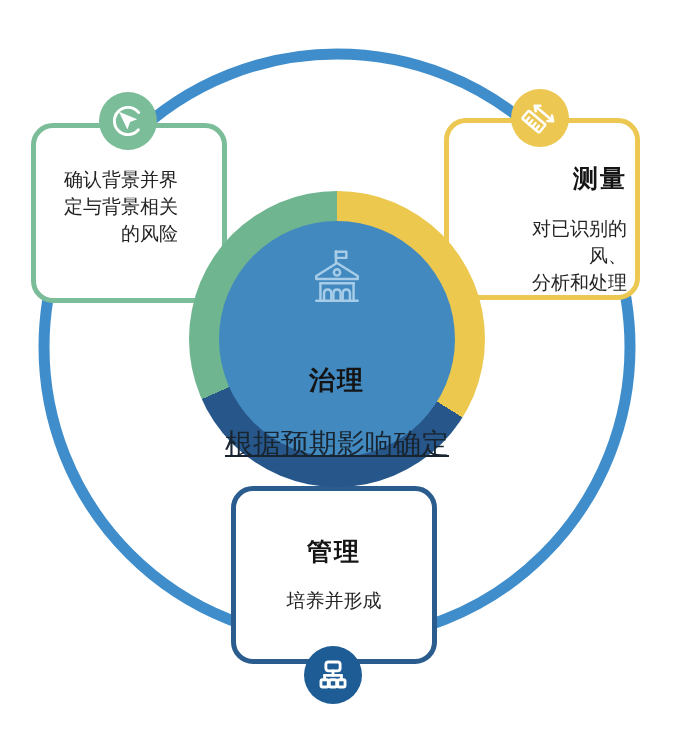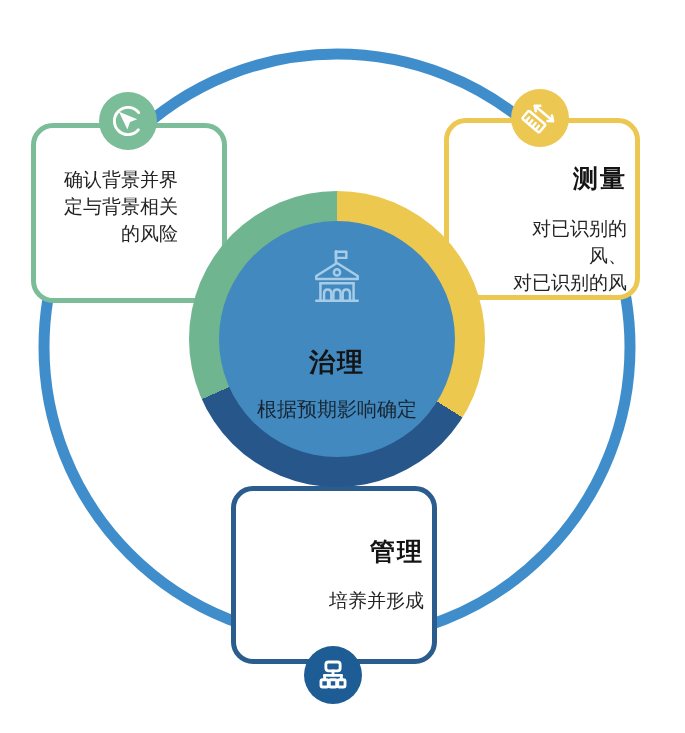--- a/index.html
+++ b/index.html
@@ -16,21 +16,21 @@
   .card {
     position: absolute;
     box-sizing: border-box;
     background: #ffffff;
     border: 5px solid;
     border-radius: 22px;
     z-index: 2;
   }
   .card-map    { left: 31px;  top: 123px; width: 196px; height: 180px; border-color: var(--green);  text-align: right;  padding: 38px 44px 0 18px; }
   .card-measure{ left: 444px; top: 118px; width: 196px; height: 182px; border-color: var(--yellow); text-align: right;   padding: 39px 8px 0 50px; }
-  .card-manage { left: 231px; top: 486px; width: 206px; height: 178px; border-color: var(--navy);   text-align: right; padding: 44px 8px 0 8px; }
+  .card-manage { left: 231px; top: 486px; width: 206px; height: 178px; border-color: var(--navy);   text-align: center; padding: 44px 8px 0 8px; }
 
   .card-title {
     font-size: 25px;
     font-weight: bold;
     color: var(--title-color);
     letter-spacing: 2px;
     margin-bottom: 20px;
   }
   .card-body { font-size: 19px; line-height: 27px; color: var(--body-color); }
   .card-manage .card-body { line-height: 26px; margin-top: 2px; }
@@ -59,33 +59,35 @@
     width: 236px; height: 236px;
     border-radius: 50%;
     background: var(--inner-blue);
     z-index: 3;
     box-sizing: border-box;
     display: flex;
     flex-direction: column;
     align-items: center;
     padding-top: 26px;
     text-align: center;
+    justify-content: space-between;
   }
   .center-title {
     font-size: 26px;
     font-weight: bold;
     color: var(--title-color);
     letter-spacing: 2px;
     margin-top: 40px;
   }
   .center-body {
-    font-size: 20px;
+    font-size: 28px;
     line-height: 26px;
     margin-top: 16px;
     color: #182530;
+    text-decoration: underline;
   }
 </style>
 </head>
 <body>
 
 <div class="canvas">
 
   <svg class="outer-ring-svg" width="685" height="733">
     <circle cx="337" cy="347" r="293" fill="none" stroke="#3f8ecb" stroke-width="11"></circle>
   </svg>
@@ -95,21 +97,21 @@
       <div>确认背景并界</div>
       <div>定与背景相关</div>
       <div>的风险</div>
     </div>
   </div>
 
   <div class="card card-measure">
     <div class="card-title">测量</div>
     <div class="card-body">
       <div>对已识别的风、</div>
-      <div>对已识别的风</div>
+      <div>分析和处理</div>
     </div>
   </div>
 
   <div class="card card-manage">
     <div class="card-title">管理</div>
     <div class="card-body">
       <div>培养并形成</div>
     </div>
   </div>
 

